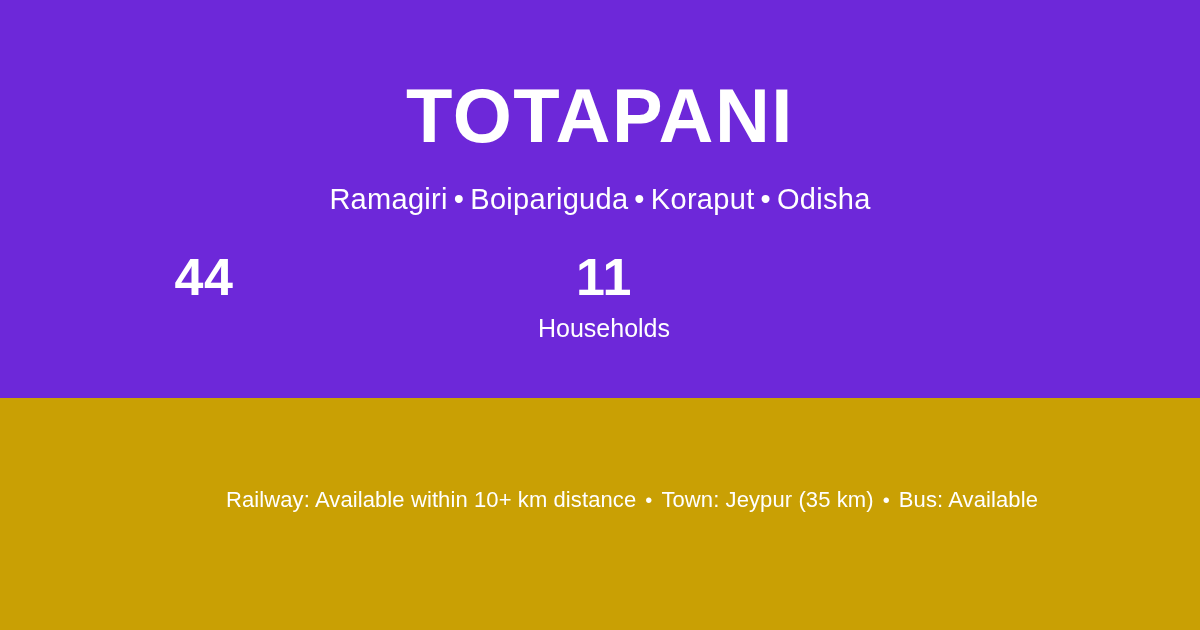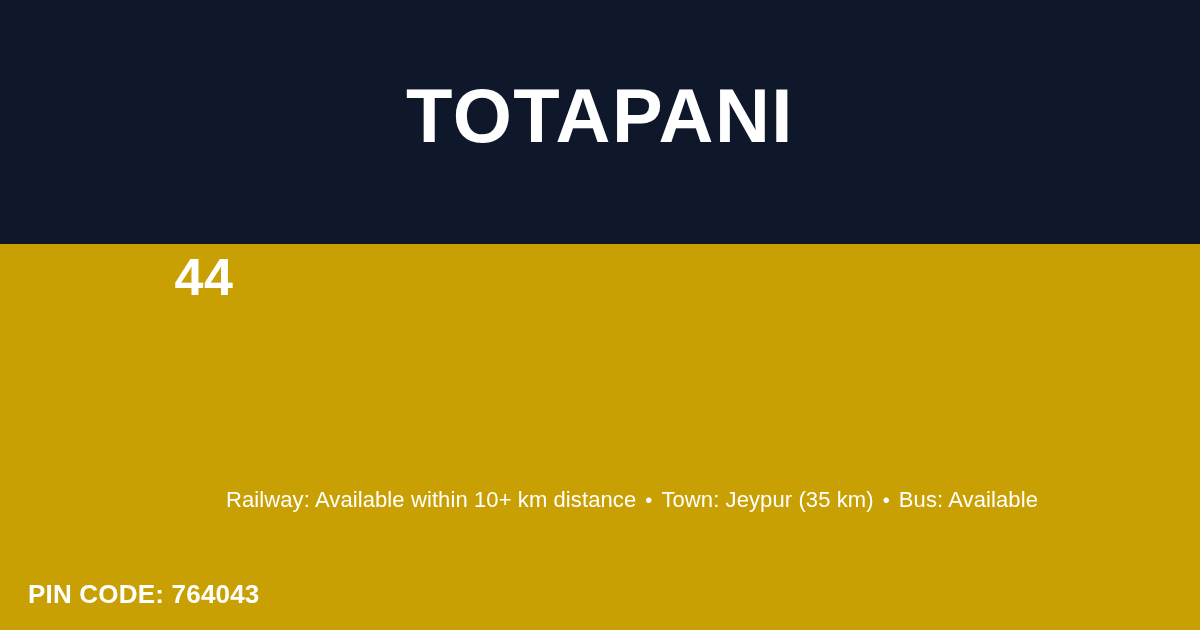--- a/index.html
+++ b/index.html
@@ -20,22 +20,22 @@
     height: 630px;
     background: #c9a004;
     box-sizing: border-box;
   }
   
   .hero {
     position: absolute;
     left: 0;
     top: 0;
     width: 1200px;
-    height: 244px;
-    background: #0f172a;
+    height: 398px;
+    background: #6d28d9;
     overflow: visible;
   }
   .village-title {
     position: absolute;
     left: 0;
     top: 78px;
     width: 1200px;
     text-align: center;
     font-size: 76px;
     line-height: 1;
@@ -143,28 +143,35 @@
   }
 </style>
 </head>
 <body>
 
 <div class="card">
 
   <div class="hero">
     <div class="village-title">TOTAPANI</div>
 
+    <div class="village-breadcrumb">
+      <span>Ramagiri</span><span class="sep-dot">•</span><span>Boipariguda</span><span class="sep-dot">•</span><span>Koraput</span><span class="sep-dot">•</span><span>Odisha</span>
+    </div>
   </div>
 
   <div class="stats">
     <div class="stat-col">
       <div class="stat-value">44</div>
+    </div>
+    <div class="stat-col empty-sub">
+      <div class="stat-value">11</div>
+      <div class="stat-label">Households</div>
+      <div class="stat-sub"></div>
     </div>
   </div>
 
   <div class="facilities">
     <span>Railway: Available within 10+ km distance</span><span class="fac-sep">•</span><span>Town: Jeypur (35 km)</span><span class="fac-sep">•</span><span>Bus: Available</span>
   </div>
 
-  <div class="footer-pin">PIN CODE: 764043</div>
 
 
 </div>
 
 </body></html>

